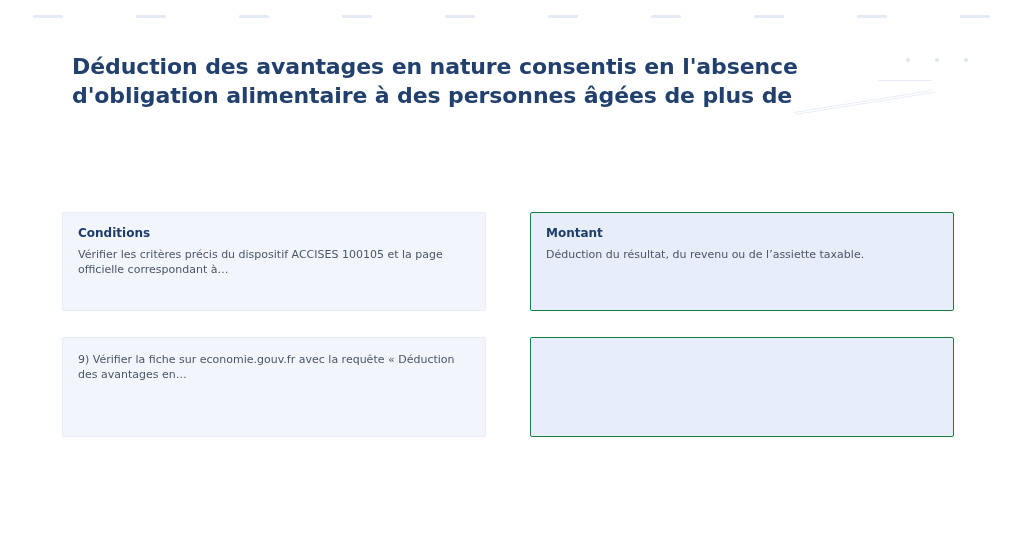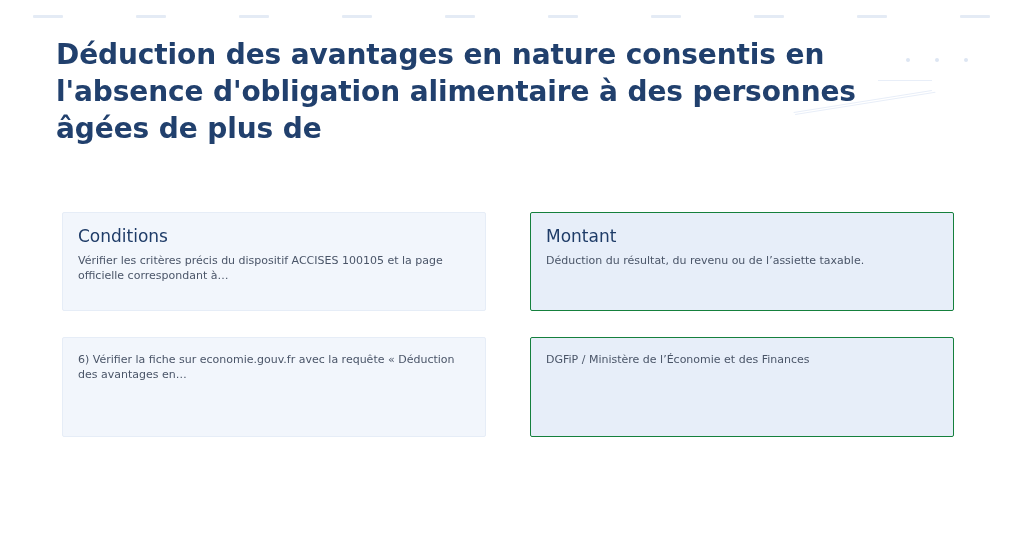--- a/index.html
+++ b/index.html
@@ -53,22 +53,22 @@
     background: #e8eef8;
     transform-origin: 0 0;
   }
 
   
   .title {
     position: absolute;
     left: 56px;
     top: 36px;
     width: 860px;
-    margin: 0;
-    font-size: 28px;
+    margin: 16px;
+    font-size: 22px;
     line-height: 1.33;
     font-weight: bold;
     color: #21406d;
     letter-spacing: -0.1px;
   }
 
   
   .card-grid {
     position: absolute;
     left: 62px;
@@ -89,22 +89,22 @@
   .card.tone-pale {
     background: #f2f6fc;
     border: 1px solid #e6edf7;
   }
   .card.tone-blue {
     background: #e7eef9;
     border: 1px solid #15803d;
   }
   .card-title {
     margin: 0 0 7px 0;
-    font-size: 17px;
-    font-weight: normal;
+    font-size: 12px;
+    font-weight: bold;
     color: #1f3c68;
     line-height: 1.1;
   }
   .card-body {
     margin: 0;
     font-size: 11px;
     line-height: 1.38;
     color: #4a5568;
   }
 </style>
@@ -142,20 +142,19 @@
   <div class="card-grid" id="card-grid">
       <div class="card tone-pale">
         <h2 class="card-title">Conditions</h2>
         <p class="card-body">Vérifier les critères précis du dispositif ACCISES 100105 et la page officielle correspondant à…</p>
       </div>
       <div class="card tone-blue">
         <h2 class="card-title">Montant</h2>
         <p class="card-body">Déduction du résultat, du revenu ou de l’assiette taxable.</p>
       </div>
       <div class="card tone-pale">
-        <p class="card-body">6) Vérifier la fiche sur economie.gouv.fr avec la requête « Déduction des avantages en…</p>
+        <p class="card-body">9) Vérifier la fiche sur economie.gouv.fr avec la requête « Déduction des avantages en…</p>
       </div>
       <div class="card tone-blue">
-        <p class="card-body">DGFiP / Ministère de l’Économie et des Finances</p>
       </div>
     </div>
 
 </div>
 
 </body></html>

